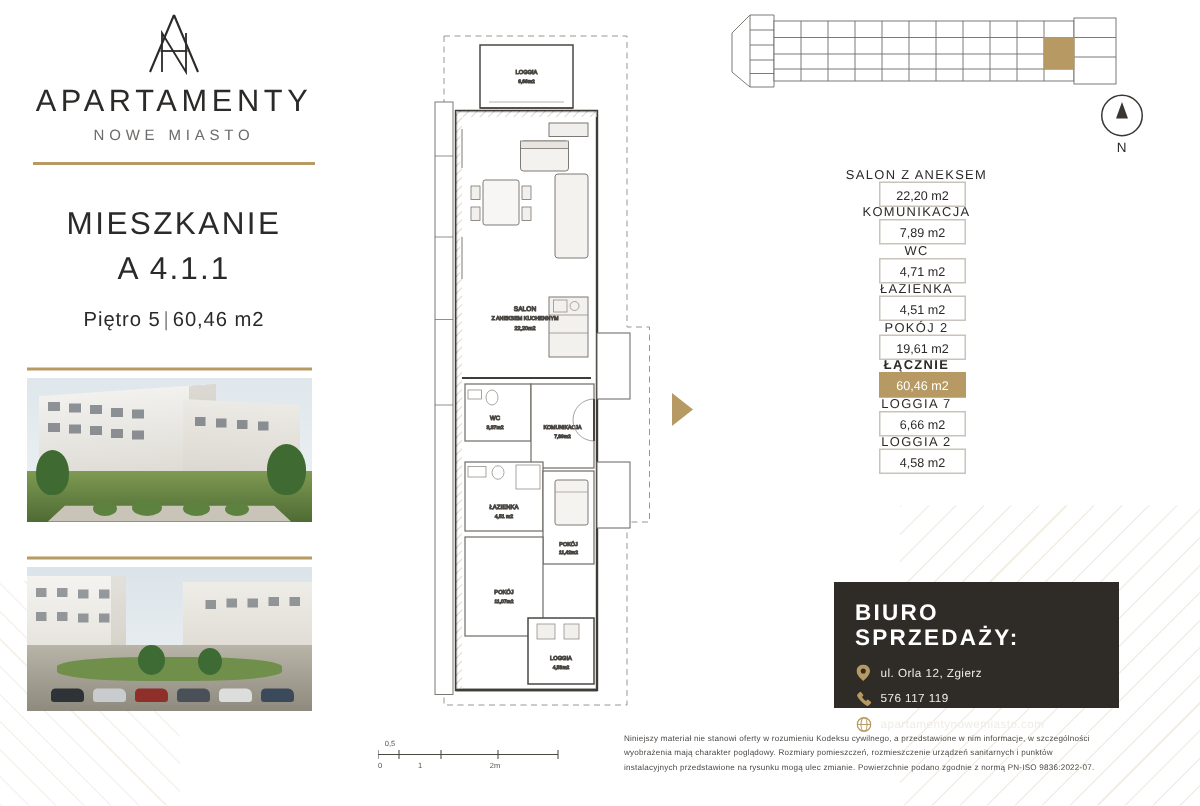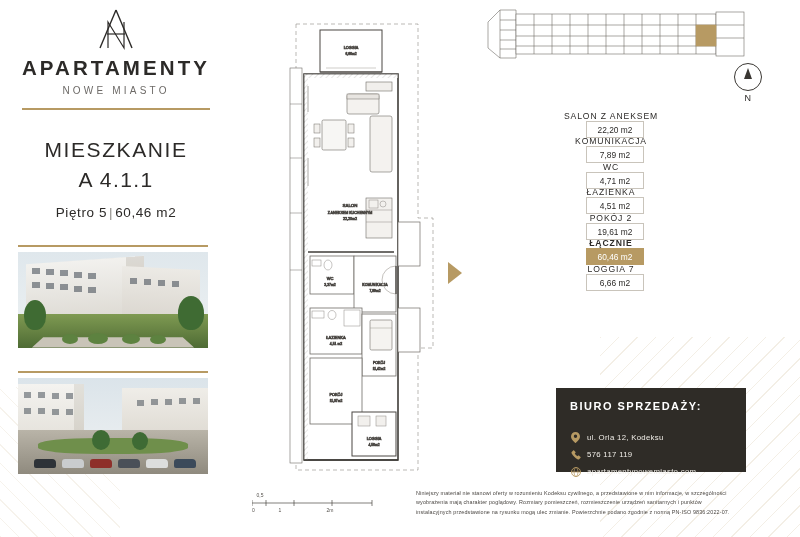--- a/index.html
+++ b/index.html
@@ -36,21 +36,21 @@
     height: 44px;
     margin-bottom: 4px;
     display: flex;
     align-items: center;
     justify-content: center;
   }
   .logo-title {
     font-size: 20.5px;
     letter-spacing: 3.1px;
     color: #2c2a28;
-    font-weight: 700;
+    font-weight: 400;
   }
   .logo-sub {
     font-size: 10px;
     letter-spacing: 3.2px;
     color: #6d6a67;
     margin-top: 5px;
   }
   .gold-rule {
     position: absolute;
     height: 2px;
@@ -250,25 +250,25 @@
     position: absolute;
     left: 556px; top: 388px;
     width: 190px;
     height: 84px;
     background: #2f2c27;
     color: #ffffff;
     padding: 12px 14px;
     box-sizing: border-box;
   }
   .contact-title {
-    font-size: 11px;
+    font-size: 15px;
     letter-spacing: 1.5px;
     font-weight: bold;
     color: #fff;
-    margin-bottom: 20px;
+    margin-bottom: 9px;
   }
   .contact-line {
     display: flex;
     align-items: center;
     font-size: 7.8px;
     letter-spacing: 0.3px;
     margin-bottom: 6px;
     color: #efece6;
   }
   .contact-ico {
@@ -585,31 +585,35 @@
       <div class="area-value">19,61 m2</div>
     </div>
     <div class="area-row total">
       <div class="area-label">ŁĄCZNIE</div>
       <div class="area-value">60,46 m2</div>
     </div>
     <div class="area-row">
       <div class="area-label">LOGGIA 7</div>
       <div class="area-value">6,66 m2</div>
     </div>
+    <div class="area-row">
+      <div class="area-label">LOGGIA 2</div>
+      <div class="area-value">4,58 m2</div>
+    </div>
   </div>
 
   <div class="contact">
     <div class="contact-title">BIURO SPRZEDAŻY:</div>
     <div class="contact-line">
       <span class="contact-ico">
         <svg width="9" height="11" viewBox="0 0 9 11">
             <path d="M4.5 0C2 0 0 2 0 4.4 0 7.6 4.5 11 4.5 11S9 7.6 9 4.4C9 2 7 0 4.5 0zm0 6a1.7 1.7 0 110-3.4 1.7 1.7 0 010 3.4z" fill="#b79a63"></path>
           </svg>
       </span>
-      <span>ul. Orla 12, Kodeksu</span>
+      <span>ul. Orla 12, Zgierz</span>
     </div>
     <div class="contact-line">
       <span class="contact-ico">
         <svg width="10" height="10" viewBox="0 0 10 10">
             <path d="M2.2 0.4 0.7 1.9c-.4.4-.4 1 0 1.6 1.3 2.2 3.6 4.5 5.8 5.8.6.4 1.2.4 1.6 0l1.5-1.5c.3-.3.2-.7-.1-.9L7.9 5.5c-.3-.2-.6-.1-.8.1l-.7.7C5.1 5.5 4.5 4.9 3.7 3.6l.7-.7c.2-.2.3-.5.1-.8L3.1.5c-.2-.3-.6-.4-.9-.1z" fill="#b79a63"></path>
           </svg>
       </span>
       <span>576 117 119</span>
     </div>
     <div class="contact-line">

